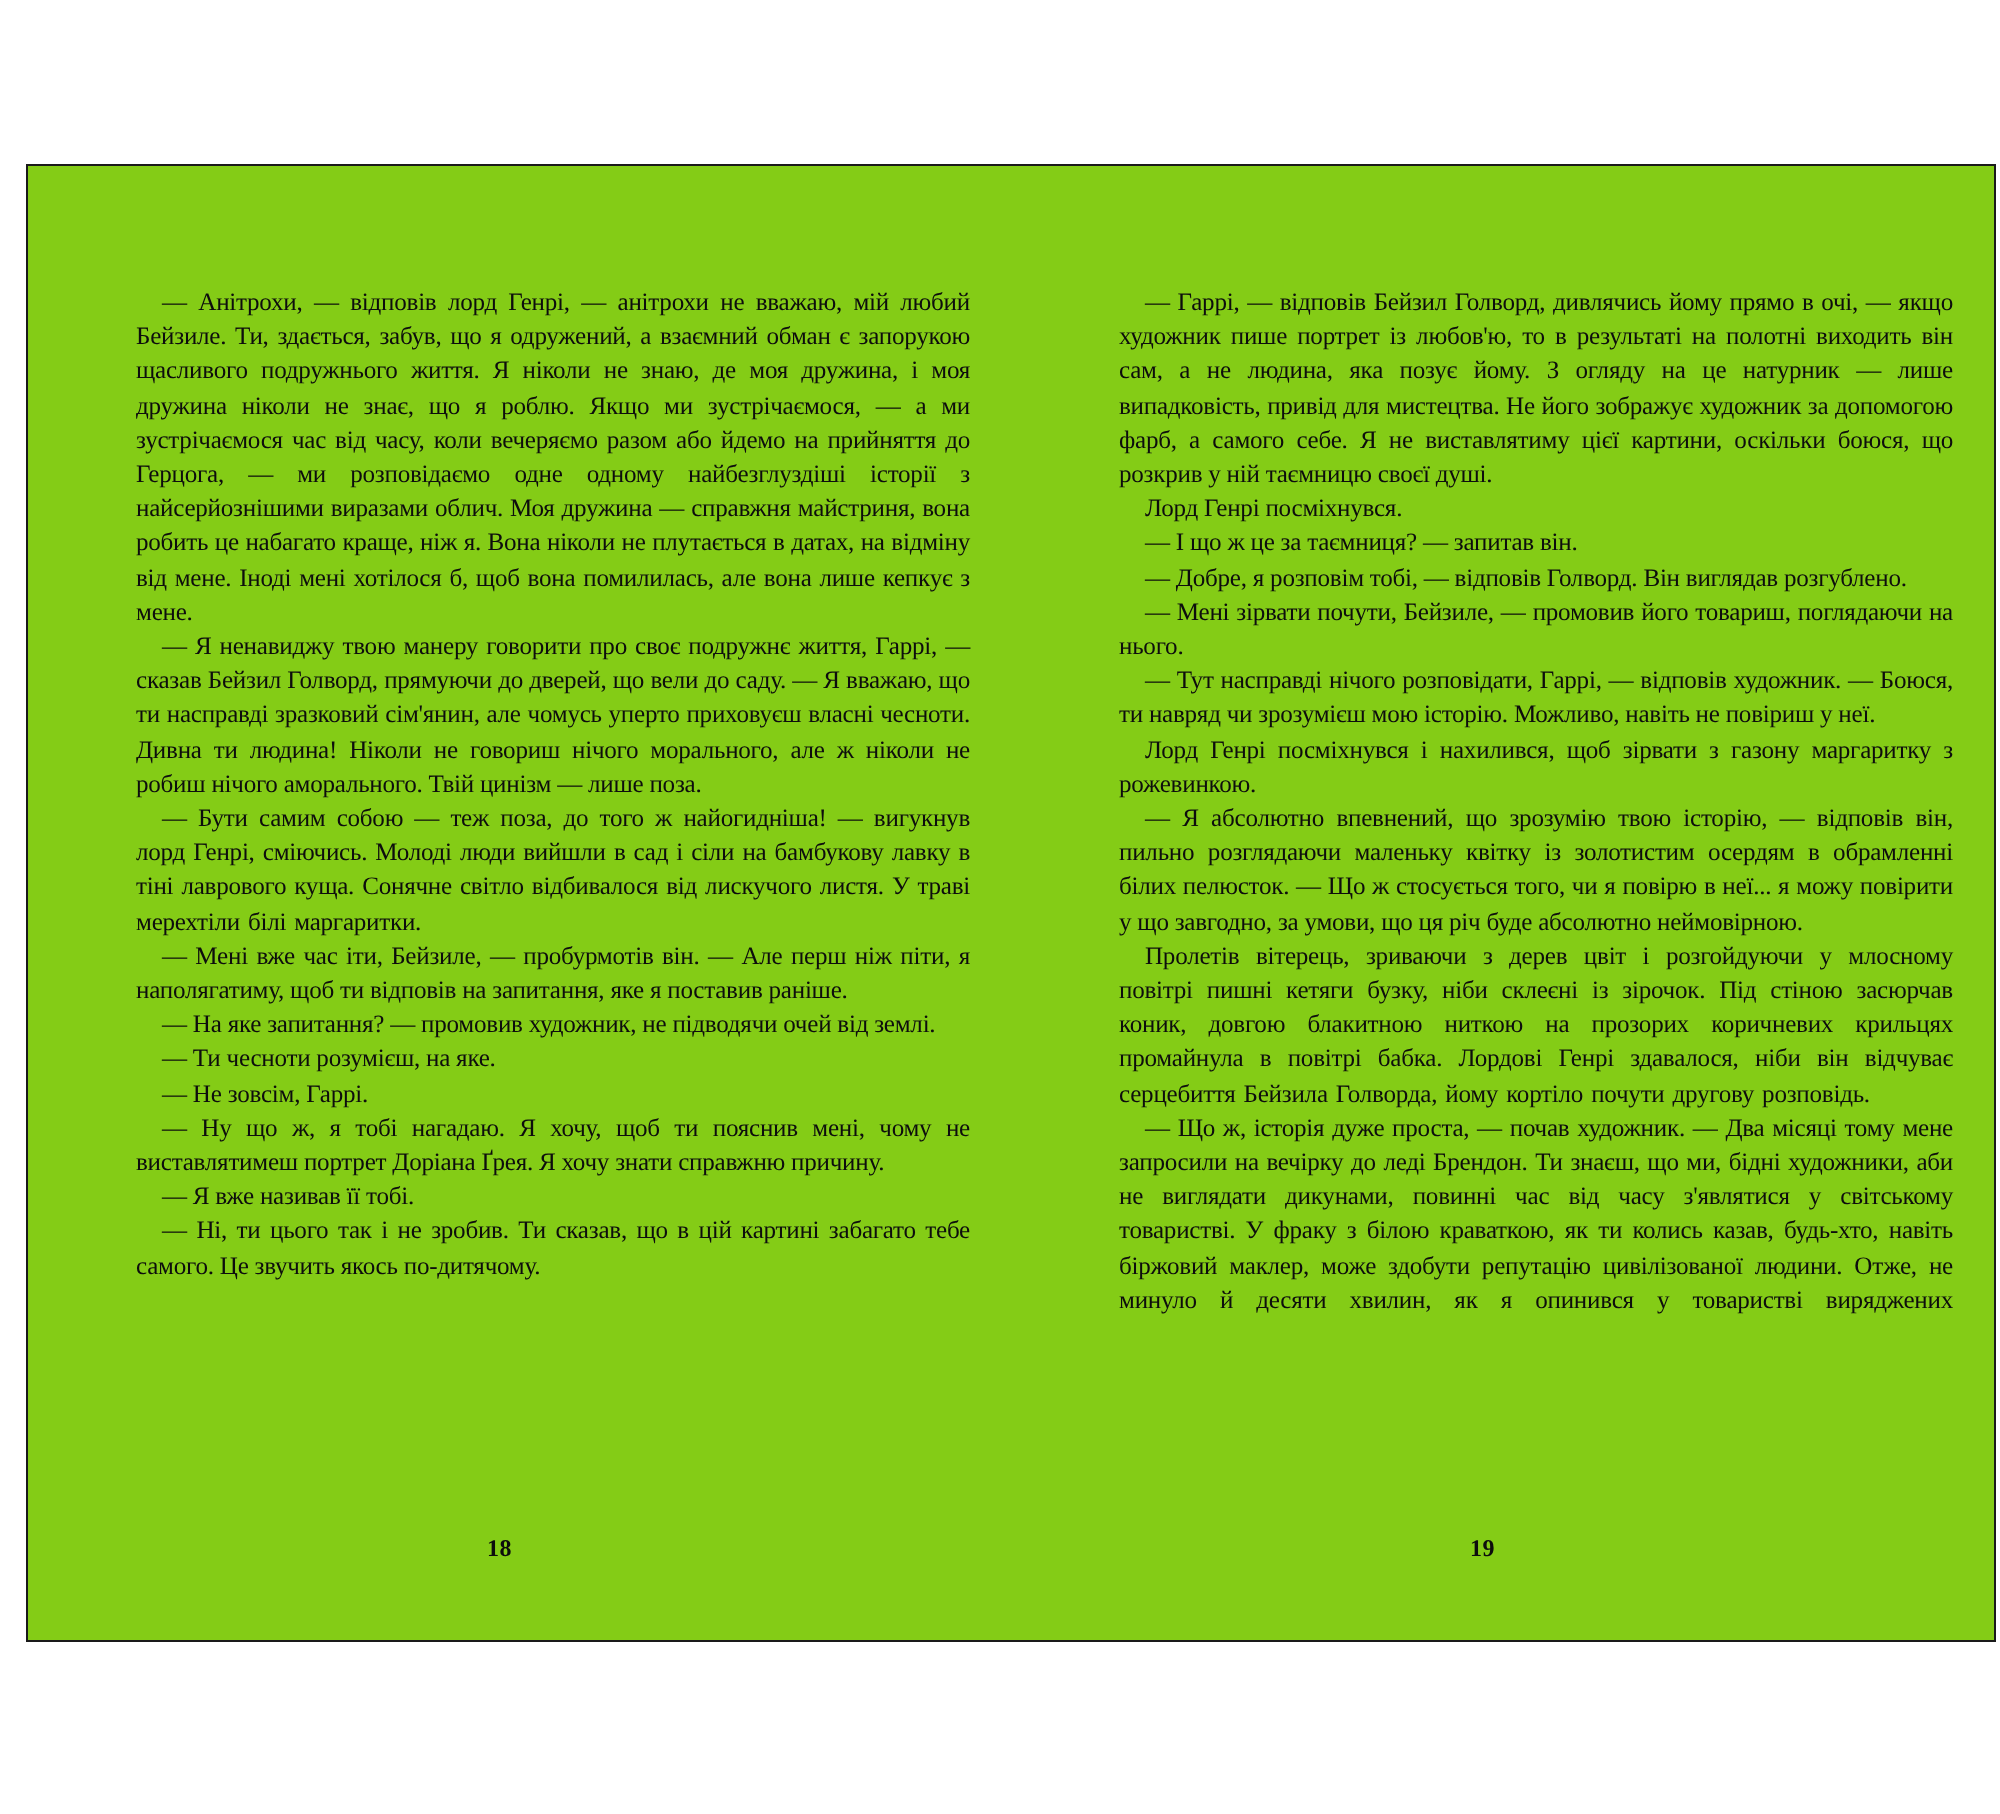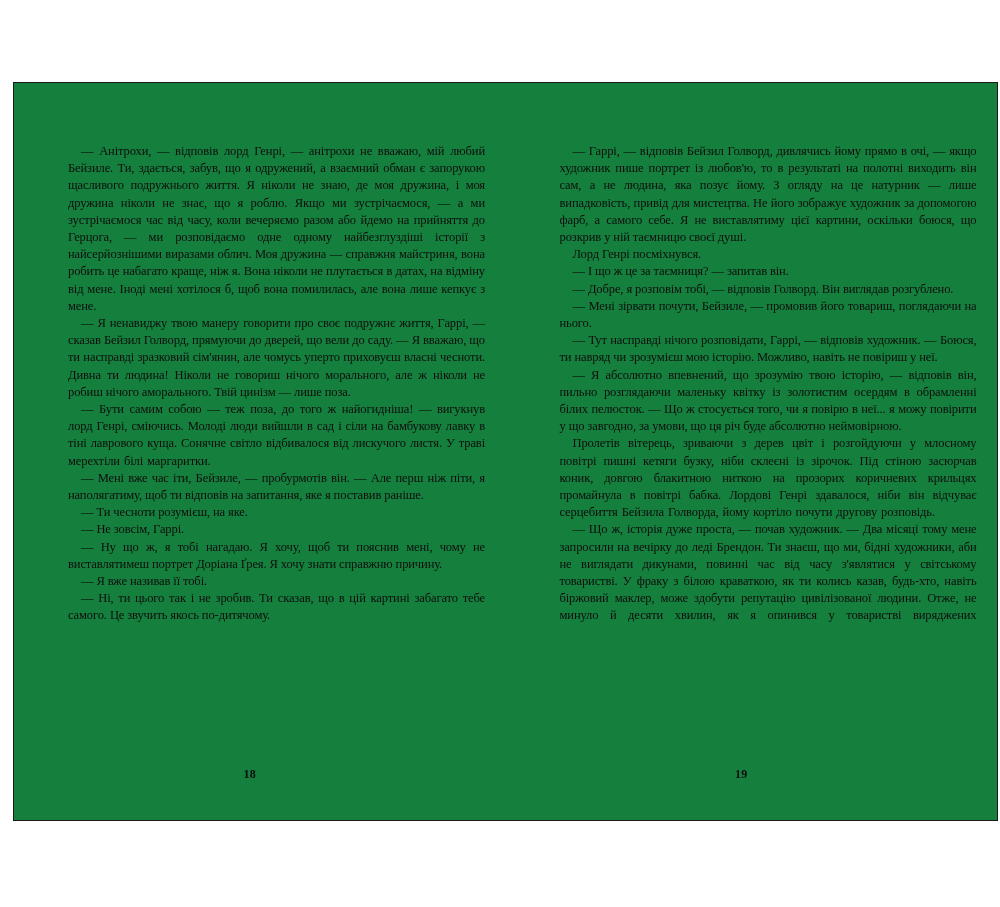--- a/index.html
+++ b/index.html
@@ -17,21 +17,21 @@
   }
 
   .book-spread {
     position: absolute;
     left: 13px;
     top: 82px;
     width: 985px;
     height: 739px;
     box-sizing: border-box;
     border: 1.5px solid #1a1a1a;
-    background: #15803d;
+    background: #84cc16;
   }
 
   .pages {
     position: absolute;
     left: 0;
     top: 0;
     width: 100%;
     height: 100%;
     display: flex;
     flex-direction: row;
@@ -90,37 +90,39 @@
 
 <div class="book-spread">
   <div class="pages">
 
     <div class="page page-left">
       <div class="text-block">
         <p class="para">— Анітрохи, — відповів лорд Генрі, — анітрохи не вважаю, мій любий Бейзиле. Ти, здається, забув, що я одружений, а взаємний обман є запорукою щасливого подружнього життя. Я ніколи не знаю, де моя дружина, і моя дружина ніколи не знає, що я роблю. Якщо ми зустрічаємося, — а ми зустрічаємося час від часу, коли вечеряємо разом або йдемо на прийняття до Герцога, — ми розповідаємо одне одному найбезглуздіші історії з найсерйознішими виразами облич. Моя дружина — справжня майстриня, вона робить це набагато краще, ніж я. Вона ніколи не плутається в датах, на відміну від мене. Іноді мені хотілося б, щоб вона помилилась, але вона лише кепкує з мене.</p>
         <p class="para">— Я ненавиджу твою манеру говорити про своє подружнє життя, Гаррі, — сказав Бейзил Голворд, прямуючи до дверей, що вели до саду. — Я вважаю, що ти насправді зразковий сім'янин, але чомусь уперто приховуєш власні чесноти. Дивна ти людина! Ніколи не говориш нічого морального, але ж ніколи не робиш нічого аморального. Твій цинізм — лише поза.</p>
         <p class="para para-wide">— Бути самим собою — теж поза, до того ж найогидніша! — вигукнув лорд Генрі, сміючись. Молоді люди вийшли в сад і сіли на бамбукову лавку в тіні лаврового куща. Сонячне світло відбивалося від лискучого листя. У траві мерехтіли білі маргаритки.</p>
         <p class="para">— Мені вже час іти, Бейзиле, — пробурмотів він. — Але перш ніж піти, я наполягатиму, щоб ти відповів на запитання, яке я поставив раніше.</p>
+        <p class="para">— На яке запитання? — промовив художник, не підводячи очей від землі.</p>
         <p class="para">— Ти чесноти розумієш, на яке.</p>
         <p class="para">— Не зовсім, Гаррі.</p>
         <p class="para">— Ну що ж, я тобі нагадаю. Я хочу, щоб ти пояснив мені, чому не виставлятимеш портрет Доріана Ґрея. Я хочу знати справжню причину.</p>
         <p class="para">— Я вже називав її тобі.</p>
         <p class="para">— Ні, ти цього так і не зробив. Ти сказав, що в цій картині забагато тебе самого. Це звучить якось по-дитячому.</p>
       </div>
       <div class="page-number">18</div>
     </div>
 
     <div class="page page-right">
       <div class="text-block">
         <p class="para">— Гаррі, — відповів Бейзил Голворд, дивлячись йому прямо в очі, — якщо художник пише портрет із любов'ю, то в результаті на полотні виходить він сам, а не людина, яка позує йому. З огляду на це натурник — лише випадковість, привід для мистецтва. Не його зображує художник за допомогою фарб, а самого себе. Я не виставлятиму цієї картини, оскільки боюся, що розкрив у ній таємницю своєї душі.</p>
         <p class="para">Лорд Генрі посміхнувся.</p>
         <p class="para">— І що ж це за таємниця? — запитав він.</p>
         <p class="para">— Добре, я розповім тобі, — відповів Голворд. Він виглядав розгублено.</p>
         <p class="para">— Мені зірвати почути, Бейзиле, — промовив його товариш, поглядаючи на нього.</p>
         <p class="para">— Тут насправді нічого розповідати, Гаррі, — відповів художник. — Боюся, ти навряд чи зрозумієш мою історію. Можливо, навіть не повіриш у неї.</p>
+        <p class="para">Лорд Генрі посміхнувся і нахилився, щоб зірвати з газону маргаритку з рожевинкою.</p>
         <p class="para">— Я абсолютно впевнений, що зрозумію твою історію, — відповів він, пильно розглядаючи маленьку квітку із золотистим осердям в обрамленні білих пелюсток. — Що ж стосується того, чи я повірю в неї... я можу повірити у що завгодно, за умови, що ця річ буде абсолютно неймовірною.</p>
         <p class="para para-wide">Пролетів вітерець, зриваючи з дерев цвіт і розгойдуючи у млосному повітрі пишні кетяги бузку, ніби склеєні із зірочок. Під стіною засюрчав коник, довгою блакитною ниткою на прозорих коричневих крильцях промайнула в повітрі бабка. Лордові Генрі здавалося, ніби він відчуває серцебиття Бейзила Голворда, йому кортіло почути другову розповідь.</p>
         <p class="para para-continued">— Що ж, історія дуже проста, — почав художник. — Два місяці тому мене запросили на вечірку до леді Брендон. Ти знаєш, що ми, бідні художники, аби не виглядати дикунами, повинні час від часу з'являтися у світському товаристві. У фраку з білою краваткою, як ти колись казав, будь-хто, навіть біржовий маклер, може здобути репутацію цивілізованої людини. Отже, не минуло й десяти хвилин, як я опинився у товаристві виряджених</p>
       </div>
       <div class="page-number">19</div>
     </div>
 
   </div>
 </div>
 

